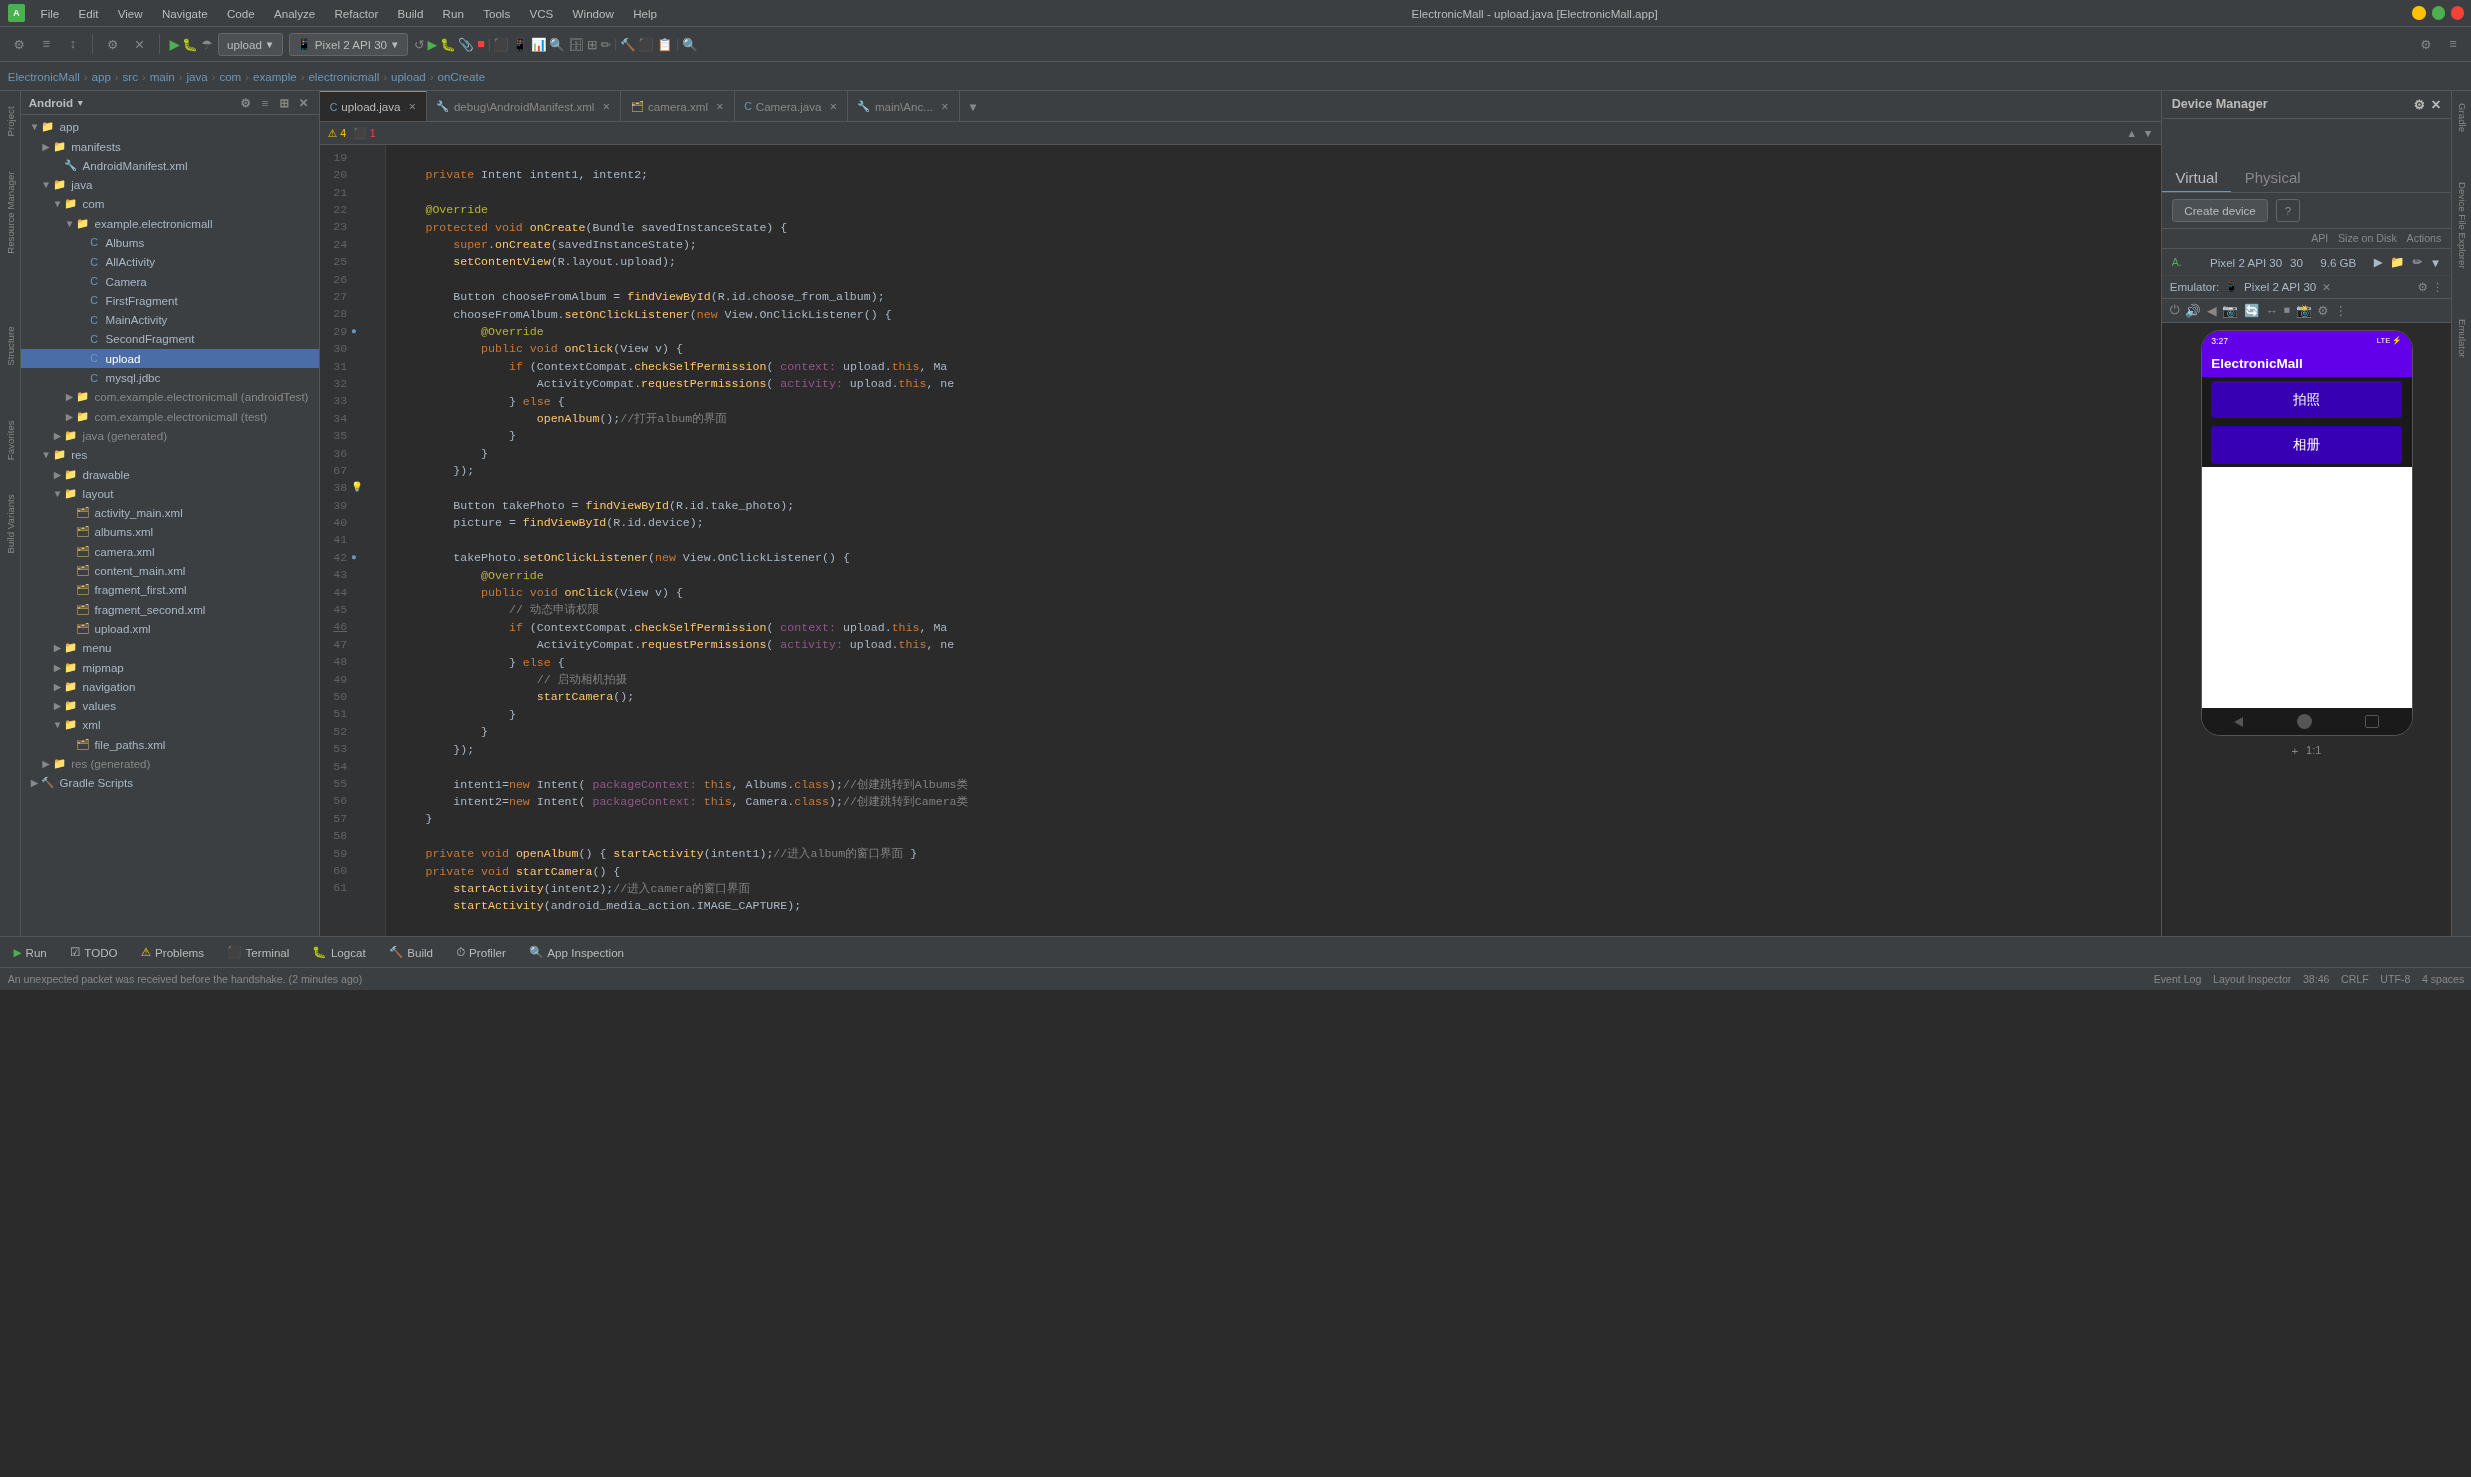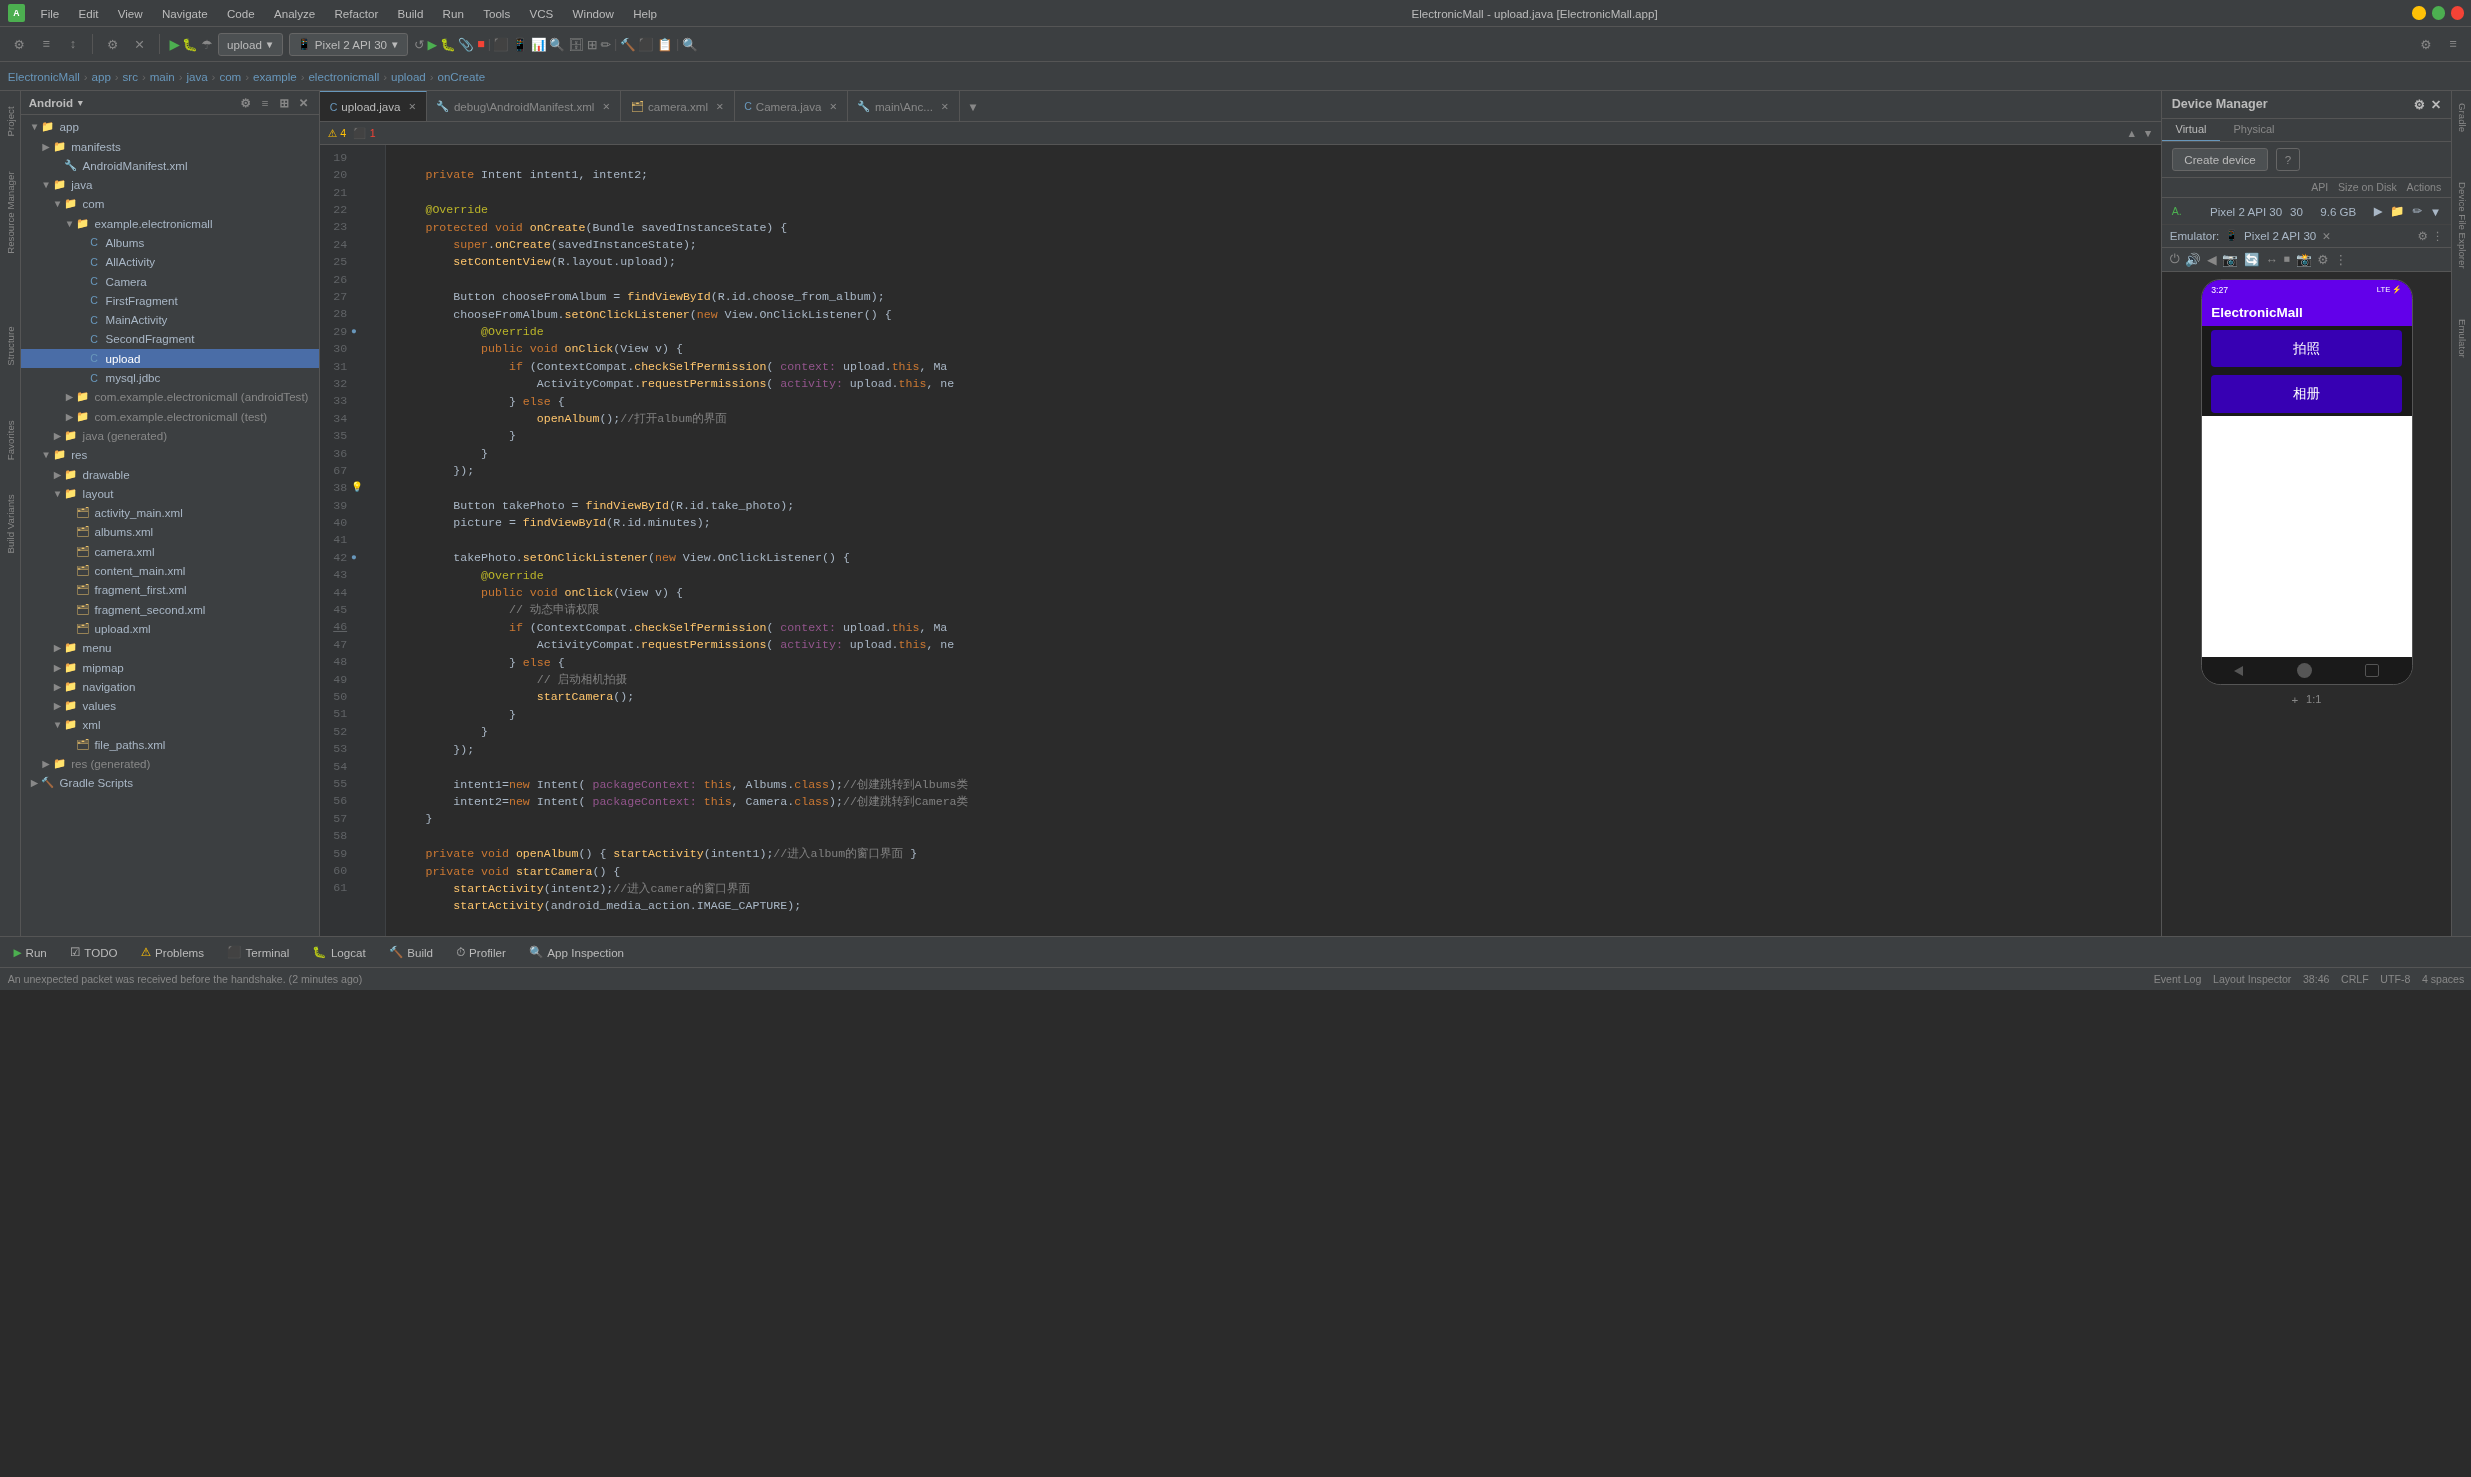--- a/index.html
+++ b/index.html
@@ -60,21 +60,21 @@
     .fn { color: #ffc66d; }
     .cm { color: #808080; }
     .ann { color: #bbb529; }
     .param { color: #94558d; }
     .id { color: #a9b7c6; }
 
     
     .right-panel { width: 290px; background: #3c3f41; border-left: 1px solid #555; display: flex; flex-direction: column; }
     .right-panel-header { display: flex; align-items: center; padding: 5.8px 9.7px; border-bottom: 1px solid #555; font-size: 12.6px; font-weight: bold; color: #bbbbbb; }
     .right-panel-tabs { display: flex; border-bottom: 1px solid #555; }
-    .right-tab { padding: 4.8px 13.5px; cursor: pointer; font-size: 11px; color: #888; border-bottom: 1.9px solid transparent; }
+    .right-tab { padding: 4.8px 13.5px; cursor: pointer; font-size: 15px; color: #888; border-bottom: 1.9px solid transparent; margin-top: 46px; }
     .right-tab.active { color: #bbbbbb; border-bottom: 1.9px solid #6897bb; }
 
     .device-actions { display: flex; align-items: center; padding: 5.8px 9.7px; border-bottom: 1px solid #555; gap: 7.7px; }
     .device-col-headers { display: flex; padding: 3.9px 9.7px; font-size: 10.6px; color: #888; border-bottom: 1px solid #555; gap: 9.7px; }
     .device-col-headers span:first-child { flex: 1; }
     .device-row { display: flex; align-items: center; padding: 5.8px 9.7px; border-bottom: 1px solid #444; gap: 7.7px; font-size: 11.6px; }
     .device-row span:first-child { flex: 1; }
 
     
     .emulator-section { flex: 1; display: flex; flex-direction: column; overflow: hidden; }
@@ -711,21 +711,21 @@
             <span class="kw">public void</span> <span class="fn">onClick</span>(View v) {
                 <span class="kw">if</span> (ContextCompat.<span class="fn">checkSelfPermission</span>( <span class="param">context:</span> upload.<span class="kw">this</span>, Ma
                     ActivityCompat.<span class="fn">requestPermissions</span>( <span class="param">activity:</span> upload.<span class="kw">this</span>, ne
                 } <span class="kw">else</span> {
                     <span class="fn">openAlbum</span>();<span class="cm">//打开album的界面</span>
                 }
             }
         });
 
         Button <span class="id">takePhoto</span> = <span class="fn">findViewById</span>(R.id.<span class="id">take_photo</span>);
-        picture = <span class="fn">findViewById</span>(R.id.<span class="id">minutes</span>);
+        picture = <span class="fn">findViewById</span>(R.id.<span class="id">device</span>);
 
         takePhoto.<span class="fn">setOnClickListener</span>(<span class="kw">new</span> View.OnClickListener() {
             <span class="ann">@Override</span>
             <span class="kw">public void</span> <span class="fn">onClick</span>(View v) {
                 <span class="cm">// 动态申请权限</span>
                 <span class="kw">if</span> (ContextCompat.<span class="fn">checkSelfPermission</span>( <span class="param">context:</span> upload.<span class="kw">this</span>, Ma
                     ActivityCompat.<span class="fn">requestPermissions</span>( <span class="param">activity:</span> upload.<span class="kw">this</span>, ne
                 } <span class="kw">else</span> {
                     <span class="cm">// 启动相机拍摄</span>
                     <span class="fn">startCamera</span>();

